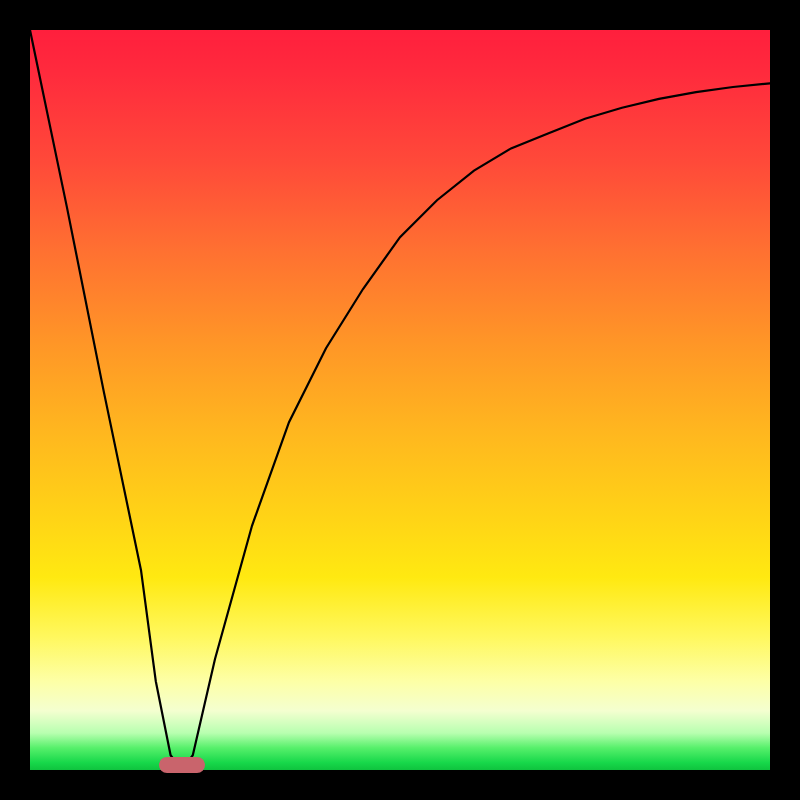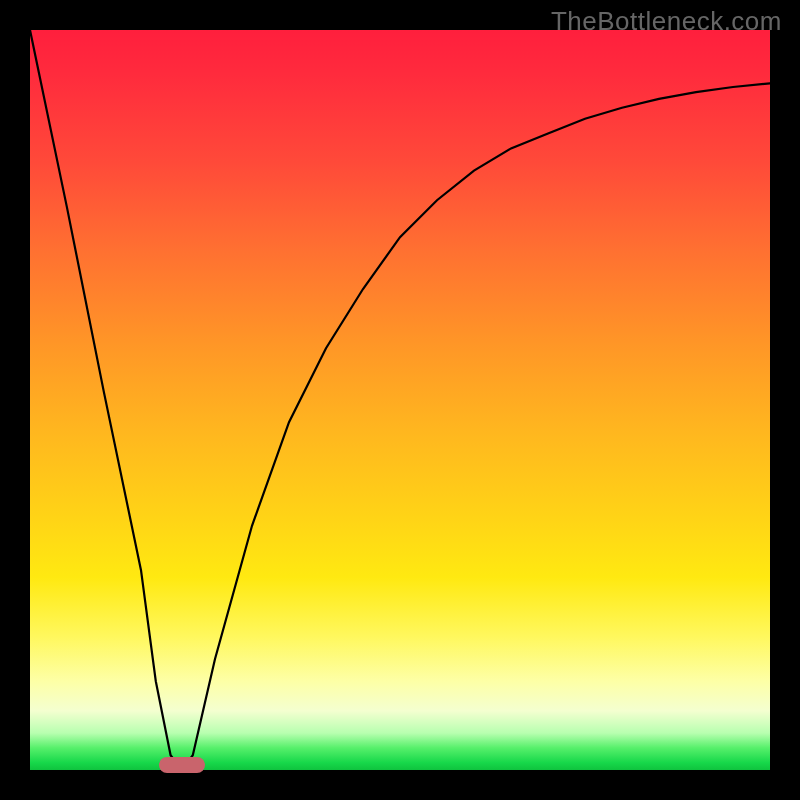--- a/index.html
+++ b/index.html
@@ -85,21 +85,20 @@
     background: #c9646c;
     border-radius: 8px;
     z-index: 20;
   }
 </style>
 </head>
 <body>
 
 <div class="frame">
 
-  <div class="watermark">TheBottleneck.com</div>
 
   <div class="plot-area">
 
     <div class="gradient"></div>
 
     <svg class="curve" viewBox="0 0 740 740" preserveAspectRatio="none">
       <path id="curve-path" d="M0.00 0.00 L37.00 177.60 L74.00 362.60 L111.00 540.20 L125.80 651.20 L140.60 725.20 L151.70 740.00 L162.80 725.20 L185.00 629.00 L222.00 495.80 L259.00 392.20 L296.00 318.20 L333.00 259.00 L370.00 207.20 L407.00 170.20 L444.00 140.60 L481.00 118.40 L518.00 103.60 L555.00 88.80 L592.00 77.70 L629.00 68.82 L666.00 62.16 L703.00 56.98 L740.00 53.28"></path>
     </svg>
 
     <div id="marker" class="marker" style="left: 128.7px; top: 727px;"></div>

